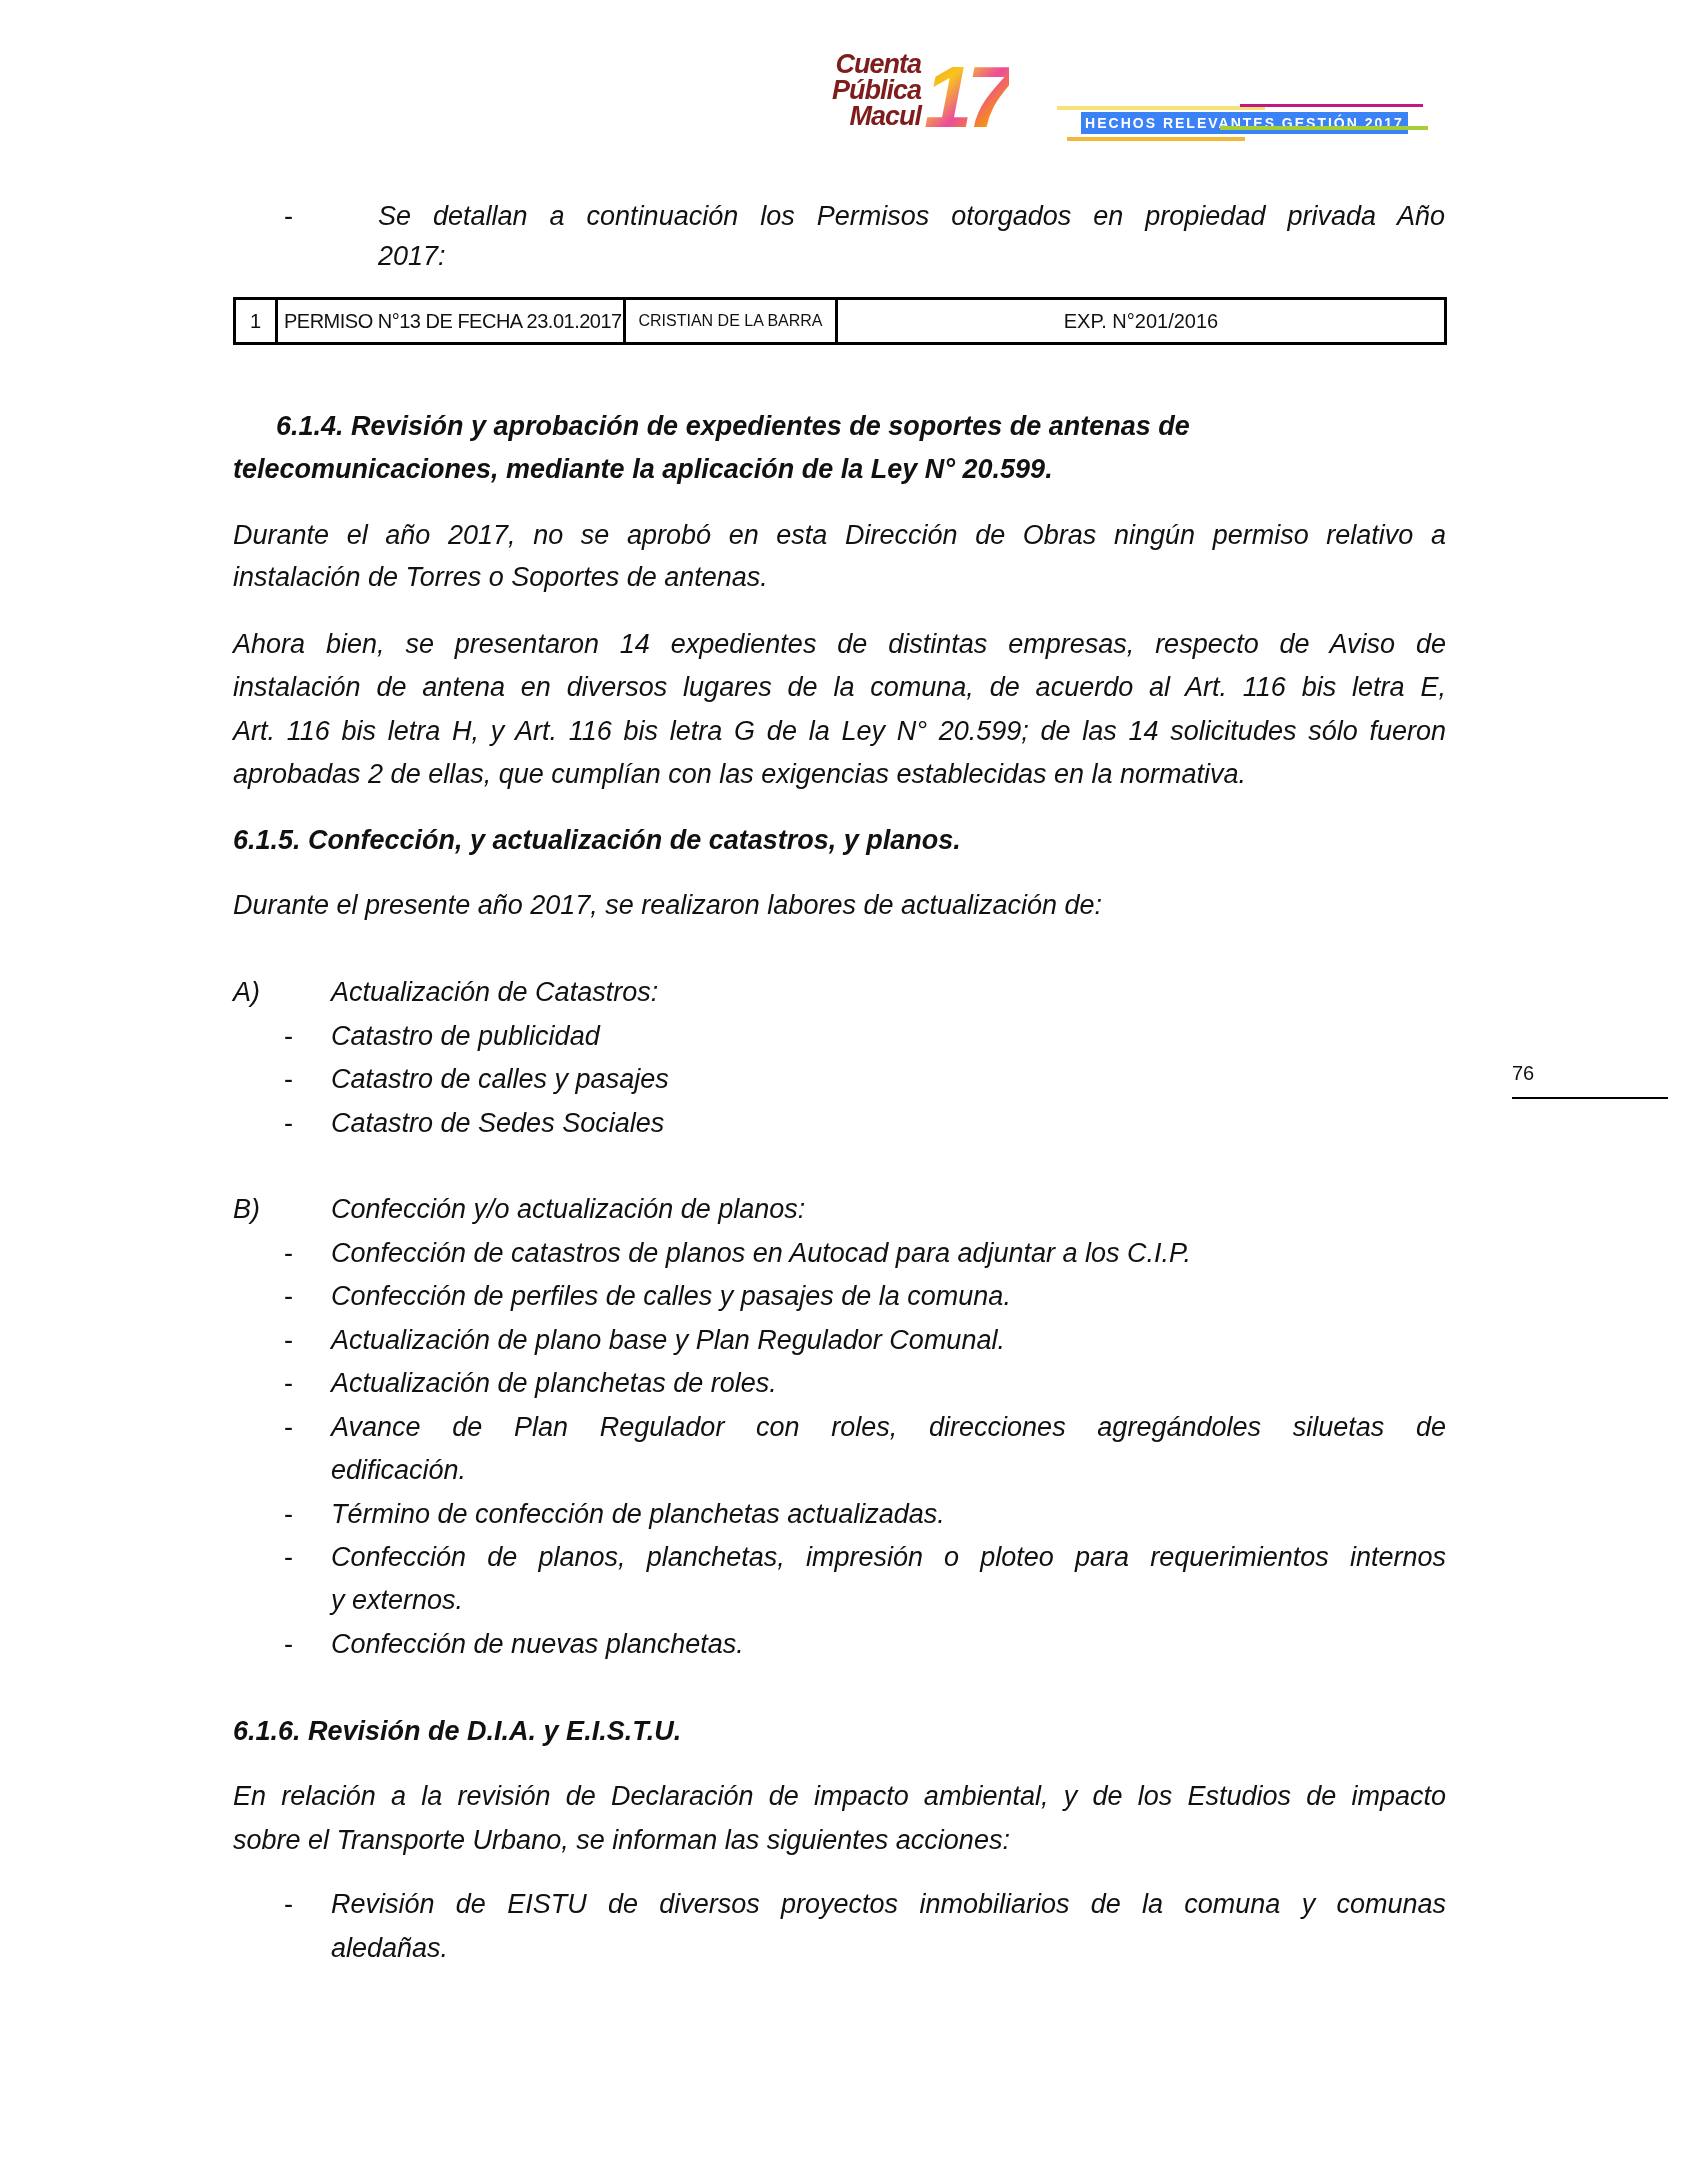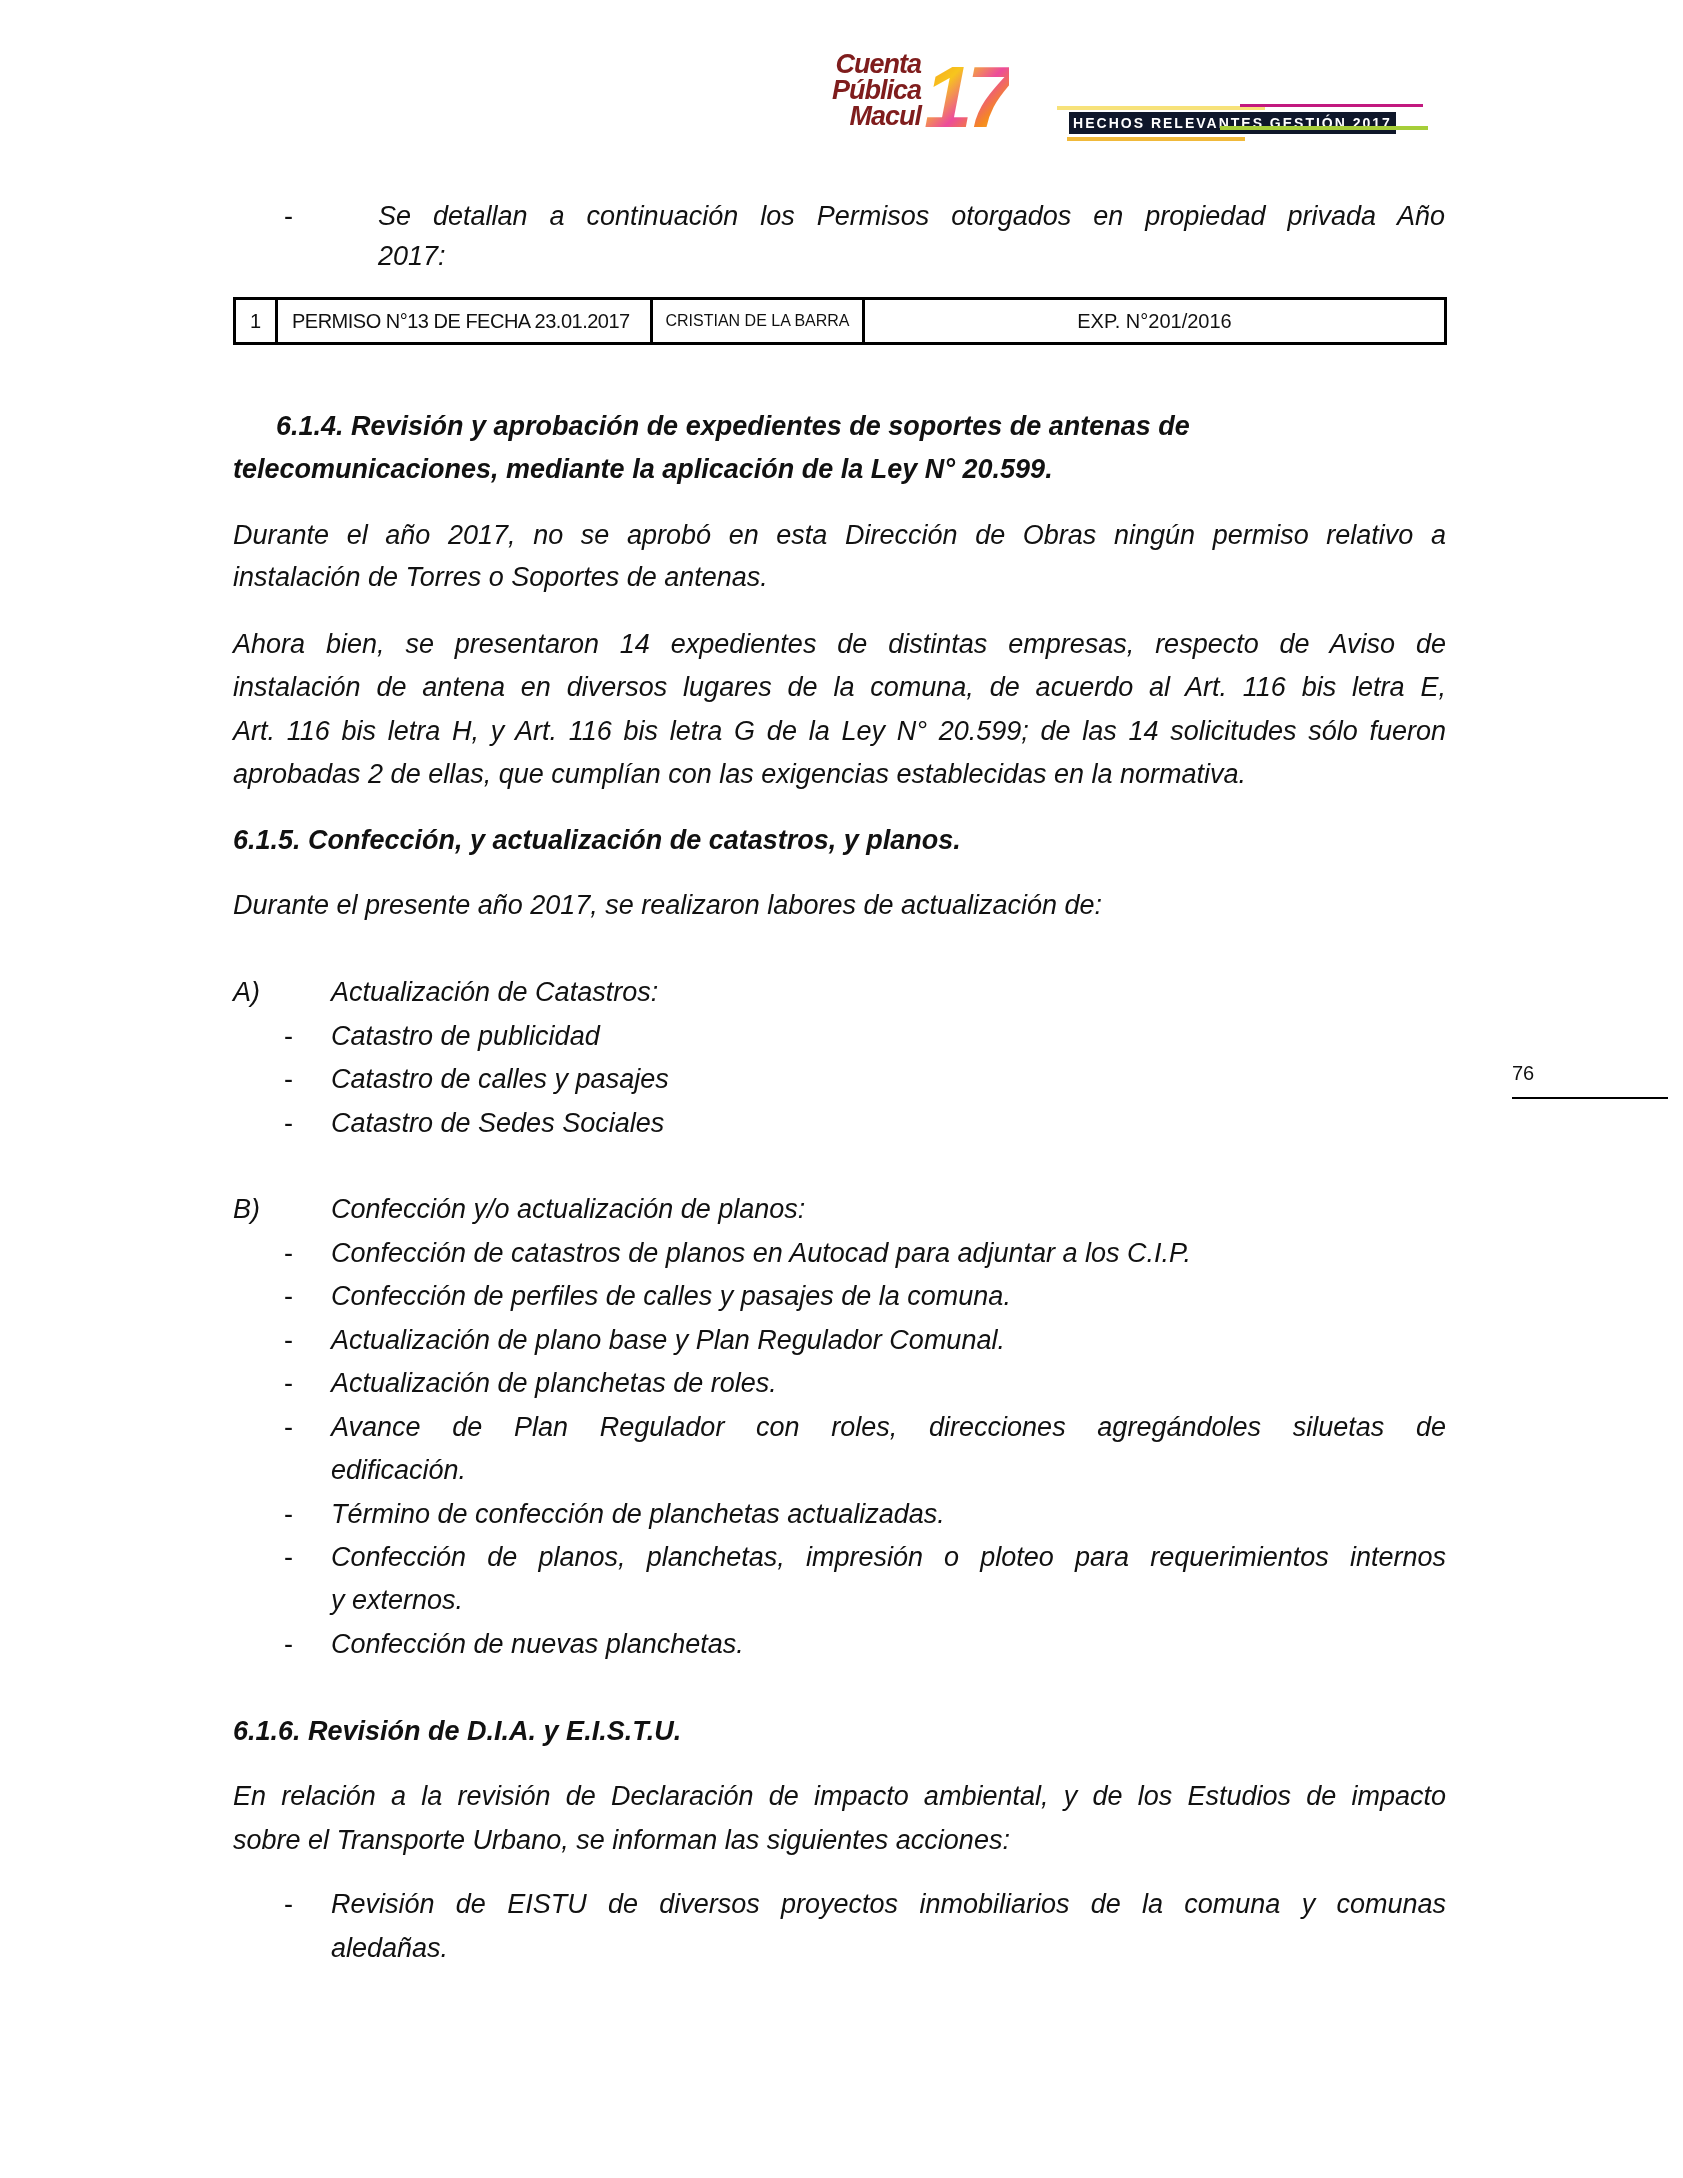--- a/index.html
+++ b/index.html
@@ -13,29 +13,29 @@
   
   .logo { left: 777px; top: 51px; width: 248px; height: 94px; }
   .logo-text { position: absolute; left: 0; top: 0; color: #7f1d1d; font-weight: bold;
                font-style: italic; font-size: 27px; line-height: 26px; text-align: right; width: 144px; letter-spacing: -1px; }
   .logo-17 { position: absolute; left: 147px; top: 2px; font-size: 87px; line-height: 87px; font-weight: bold;
              font-style: italic; letter-spacing: -6px;
              background: linear-gradient(135deg, #f7941d 0%, #f7c51d 30%, #ec4c9b 55%, #f58a1f 75%, #ffd23f 100%);
              -webkit-background-clip: text; background-clip: text; color: transparent; }
   .banner { left: 1057px; top: 104px; width: 371px; height: 40px; }
   .bar { position: absolute; height: 4px; }
-  .banner-main { position: absolute; left: 12px; top: 8px; width: 327px; height: 22px; background: #0f172a;
+  .banner-main { position: absolute; left: 24px; top: 8px; width: 327px; height: 22px; background: #3b82f6;
                  color: #fff; font-size: 14px; font-weight: bold; letter-spacing: 2px; line-height: 22px; text-align: center; }
 
   
   .permit-table { left: 233px; top: 297px; width: 1214px; height: 48px; border: 3px solid #000; display: flex; box-sizing: border-box; }
   .cell { border-right: 3px solid #000; display: flex; align-items: center; box-sizing: border-box; white-space: nowrap; }
   .cell:last-child { border-right: none; }
   .c1 { width: 42px; justify-content: center; font-size: 20px; }
-  .c2 { width: 375px; padding-left: 14px; font-size: 20px; letter-spacing: -0.5px; }
+  .c2 { width: 348px; padding-left: 6px; font-size: 20px; letter-spacing: -0.5px; }
   .c3 { width: 374px; justify-content: center; font-size: 16px; }
   .c4 { width: 212px; justify-content: center; font-size: 16px; }
   .c5 { flex: 1; justify-content: center; font-size: 20px; }
 
   .dash { font-size: 27px; line-height: 44px; }
   .pagenum { left: 1512px; top: 1061px; font-size: 20px; line-height: 24px; }
   .pageline { left: 1512px; top: 1097px; width: 156px; height: 2px; background: #000; }
 </style>
 </head>
 <body>

